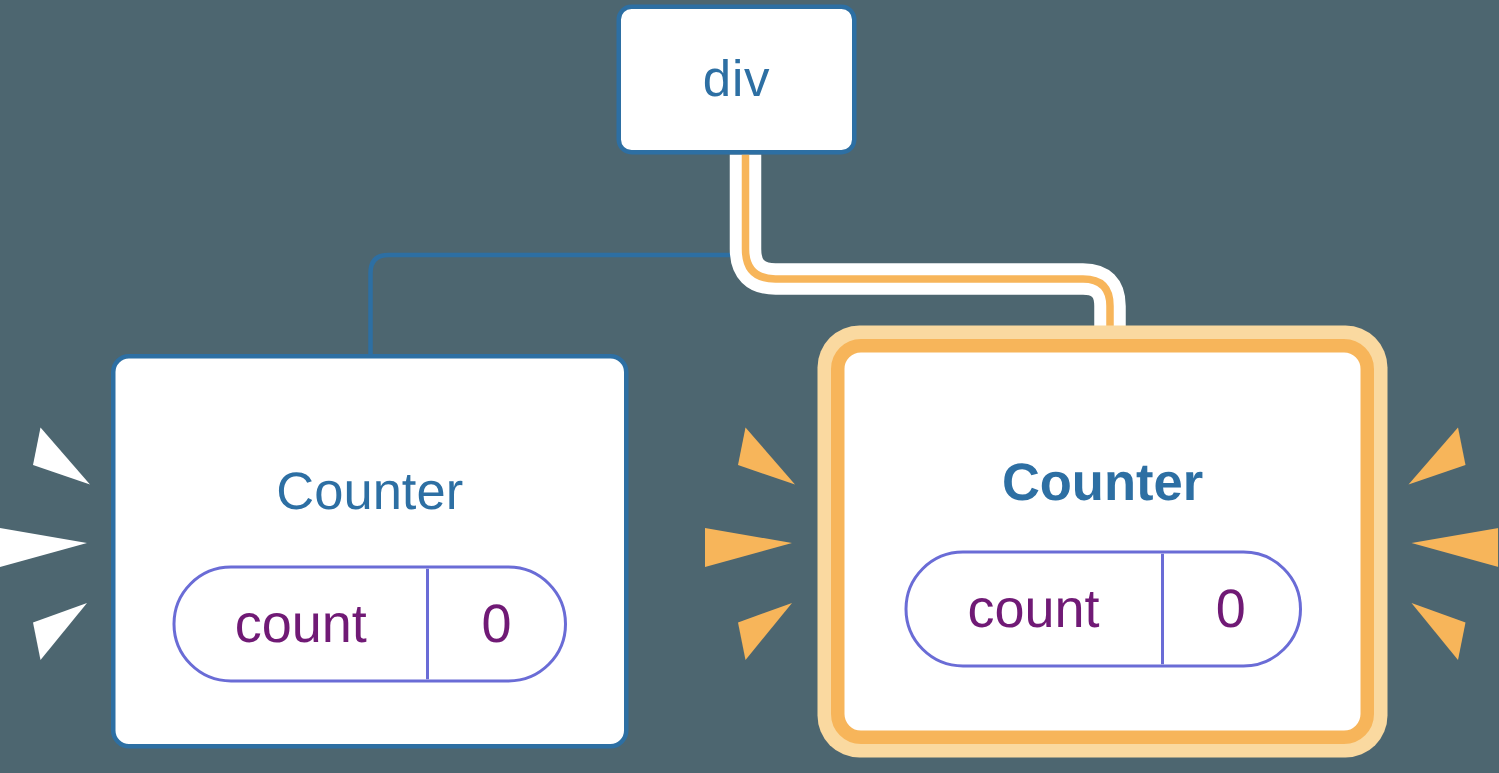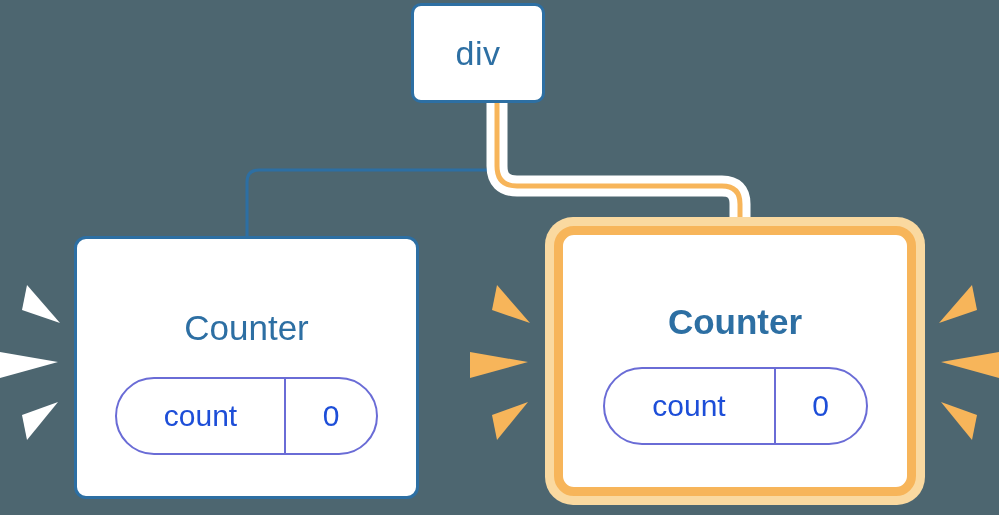--- a/index.html
+++ b/index.html
@@ -32,21 +32,21 @@
     display: flex;
     flex-direction: column;
     align-items: center;
     justify-content: center;
   }
 
   
   #node-div {
     left: 411px;
     top: 3px;
-    width: 134px;
+    width: 160px;
     height: 100px;
     border: 3px solid #2d6fa3;
     border-radius: 10px;
   }
   #node-div .node-title {
     font-size: 34px;
     color: #2d6fa3;
     letter-spacing: 0.5px;
     line-height: 1;
   }
@@ -106,22 +106,22 @@
     height: 78px;
     box-sizing: border-box;
   }
   #node-counter-left .pill { width: 263px; margin-top: 32px; }
   #node-counter-right .pill { width: 265px; margin-top: 28px; }
 
   .pill-key, .pill-val {
     display: flex;
     align-items: center;
     justify-content: center;
-    color: #1d4ed8;
-    font-size: 30px;
+    color: #701a75;
+    font-size: 36px;
     line-height: 1;
   }
   .pill-key { flex: 1 1 auto; }
   .pill-val {
     width: 90px;
     flex: 0 0 90px;
     border-left: 2px solid #6a6cd6;
   }
 
   

